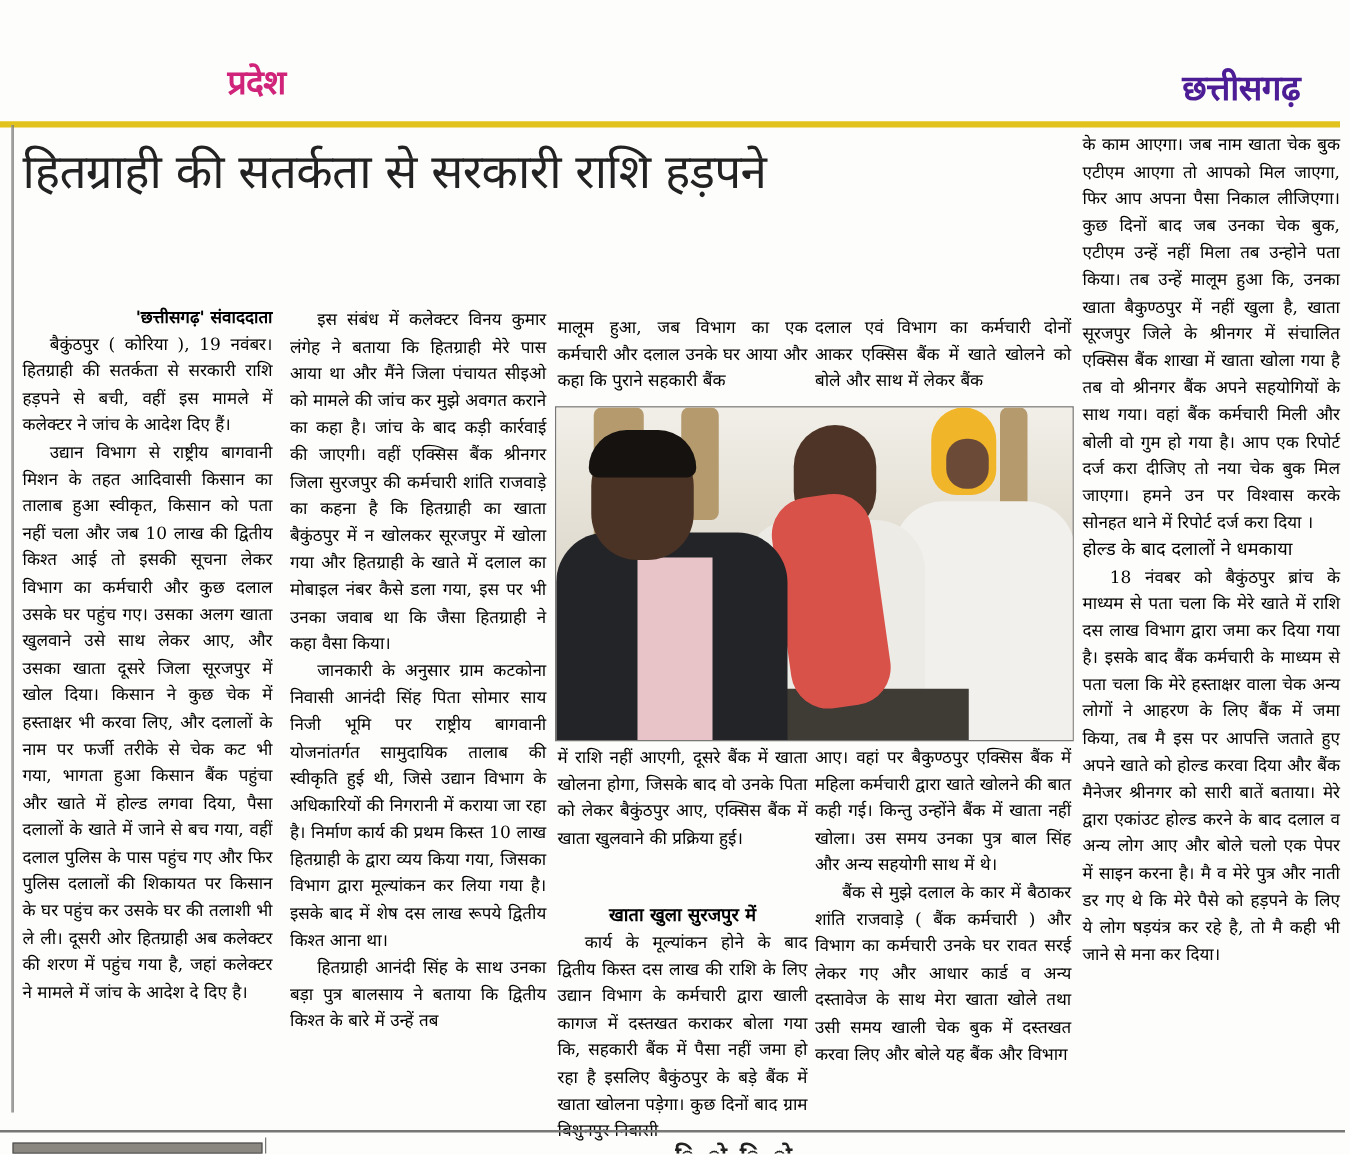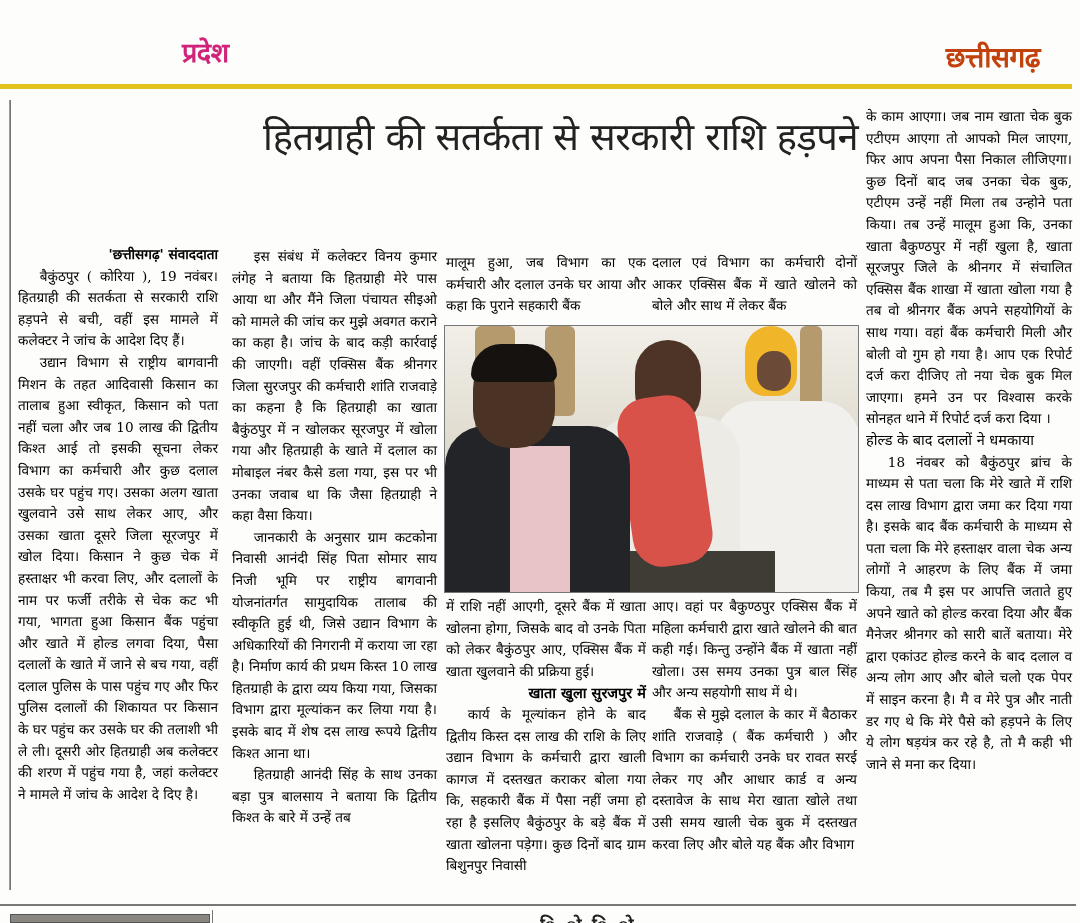--- a/index.html
+++ b/index.html
@@ -1,42 +1,42 @@
 <!DOCTYPE html>
 <html><head>
   <meta charset="utf-8">
   <style>
     * { box-sizing: border-box; margin: 0; padding: 0; }
     html, body { width: 1080px; height: 923px; overflow: hidden; background: #fdfdfb; }
     body { position: relative; font-family: "DejaVu Sans", "Liberation Sans", sans-serif; color: #2a2a2a; }
 
-    .page-header { position: absolute; left: 0; top: 3px; width: 1076px; height: 92px; text-decoration: underline; }
+    .page-header { position: absolute; left: 0; top: 16px; width: 1076px; height: 92px; text-decoration: underline; }
     .section-label { position: absolute; left: 182px; top: 30px; font-size: 27px; font-weight: bold; color: #d0237a; letter-spacing: -0.5px; }
-    .brand-label { position: absolute; right: 36px; top: 34px; font-size: 28px; font-weight: bold; color: #c2410c; letter-spacing: -0.5px; }
+    .brand-label { position: absolute; right: 36px; top: 34px; font-size: 28px; font-weight: bold; color: #4c1d95; letter-spacing: -0.5px; }
     .header-rule { position: absolute; left: 0; top: 81px; width: 1072px; height: 5px; background: #e2c21c; }
 
     .left-stub { position: absolute; left: 0; top: 100px; width: 10px; height: 790px; border-right: 1px solid #999; }
     .stub-line { position: absolute; left: 10px; top: 100px; width: 1px; height: 790px; background: #777; }
 
-    .headline { position: absolute; left: 18px; top: 106px; width: 840px; text-align: right; font-family: "DejaVu Sans", sans-serif; font-size: 38px; line-height: 62px; color: #222; font-weight: normal; letter-spacing: -0.5px; }
+    .headline { position: absolute; left: 18px; top: 106px; width: 840px; text-align: left; font-family: "DejaVu Sans", sans-serif; font-size: 38px; line-height: 62px; color: #222; font-weight: normal; letter-spacing: -0.5px; }
 
     .col { position: absolute; font-size: 13.6px; line-height: 21.6px; color: #000000; text-align: justify; font-family: "DejaVu Serif", serif; }
     .col p { text-indent: 1.6em; }
     .col p.noindent { text-indent: 0; }
     .col1 { left: 18px; top: 244px; width: 200px; }
     .col2 { left: 232px; top: 246px; width: 205px; }
     .col3a { left: 446px; top: 252px; width: 200px; }
     .col3b { left: 652px; top: 252px; width: 205px; }
     .col3c { left: 446px; top: 596px; width: 200px; }
     .col3d { left: 652px; top: 596px; width: 205px; }
     .col4 { left: 866px; top: 106px; width: 206px; }
 
     .byline { text-align: right; font-weight: bold; text-indent: 0 !important; }
     .dateline-bold { font-weight: normal; }
-    .subhead { font-weight: bold; text-align: right; text-indent: 0 !important; font-size: 14.5px; }
+    .subhead { font-weight: bold; text-align: center; text-indent: 0 !important; font-size: 14.5px; margin-top: 40px; }
     .subhead-left { font-weight: normal; text-indent: 0 !important; font-size: 14.5px; }
 
     .photo { position: absolute; left: 444px; top: 325px; width: 415px; height: 268px; border: 1px solid #777; overflow: hidden; background: #e9e5dc; }
     .photo .bg { position: absolute; inset: 0; background: linear-gradient(180deg, #f1efe8 0%, #e0dbcf 45%, #d2cbbb 100%); }
     .tree { position: absolute; background: #b59a6e; border-radius: 6px; }
     .p1-jacket { position: absolute; left: 0; top: 100px; width: 185px; height: 170px; background: #222428; border-radius: 40px 40px 0 0; }
     .p1-shirt { position: absolute; left: 65px; top: 120px; width: 60px; height: 150px; background: #e8c3c8; }
     .p1-head { position: absolute; left: 28px; top: 22px; width: 82px; height: 100px; background: #4a3325; border-radius: 42px 42px 38px 38px; }
     .p1-hair { position: absolute; left: 26px; top: 18px; width: 86px; height: 38px; background: #151210; border-radius: 40px 40px 10px 10px; }
     .p2-body { position: absolute; left: 150px; top: 90px; width: 145px; height: 178px; background: #ecebe6; border-radius: 40px 40px 0 0; }

